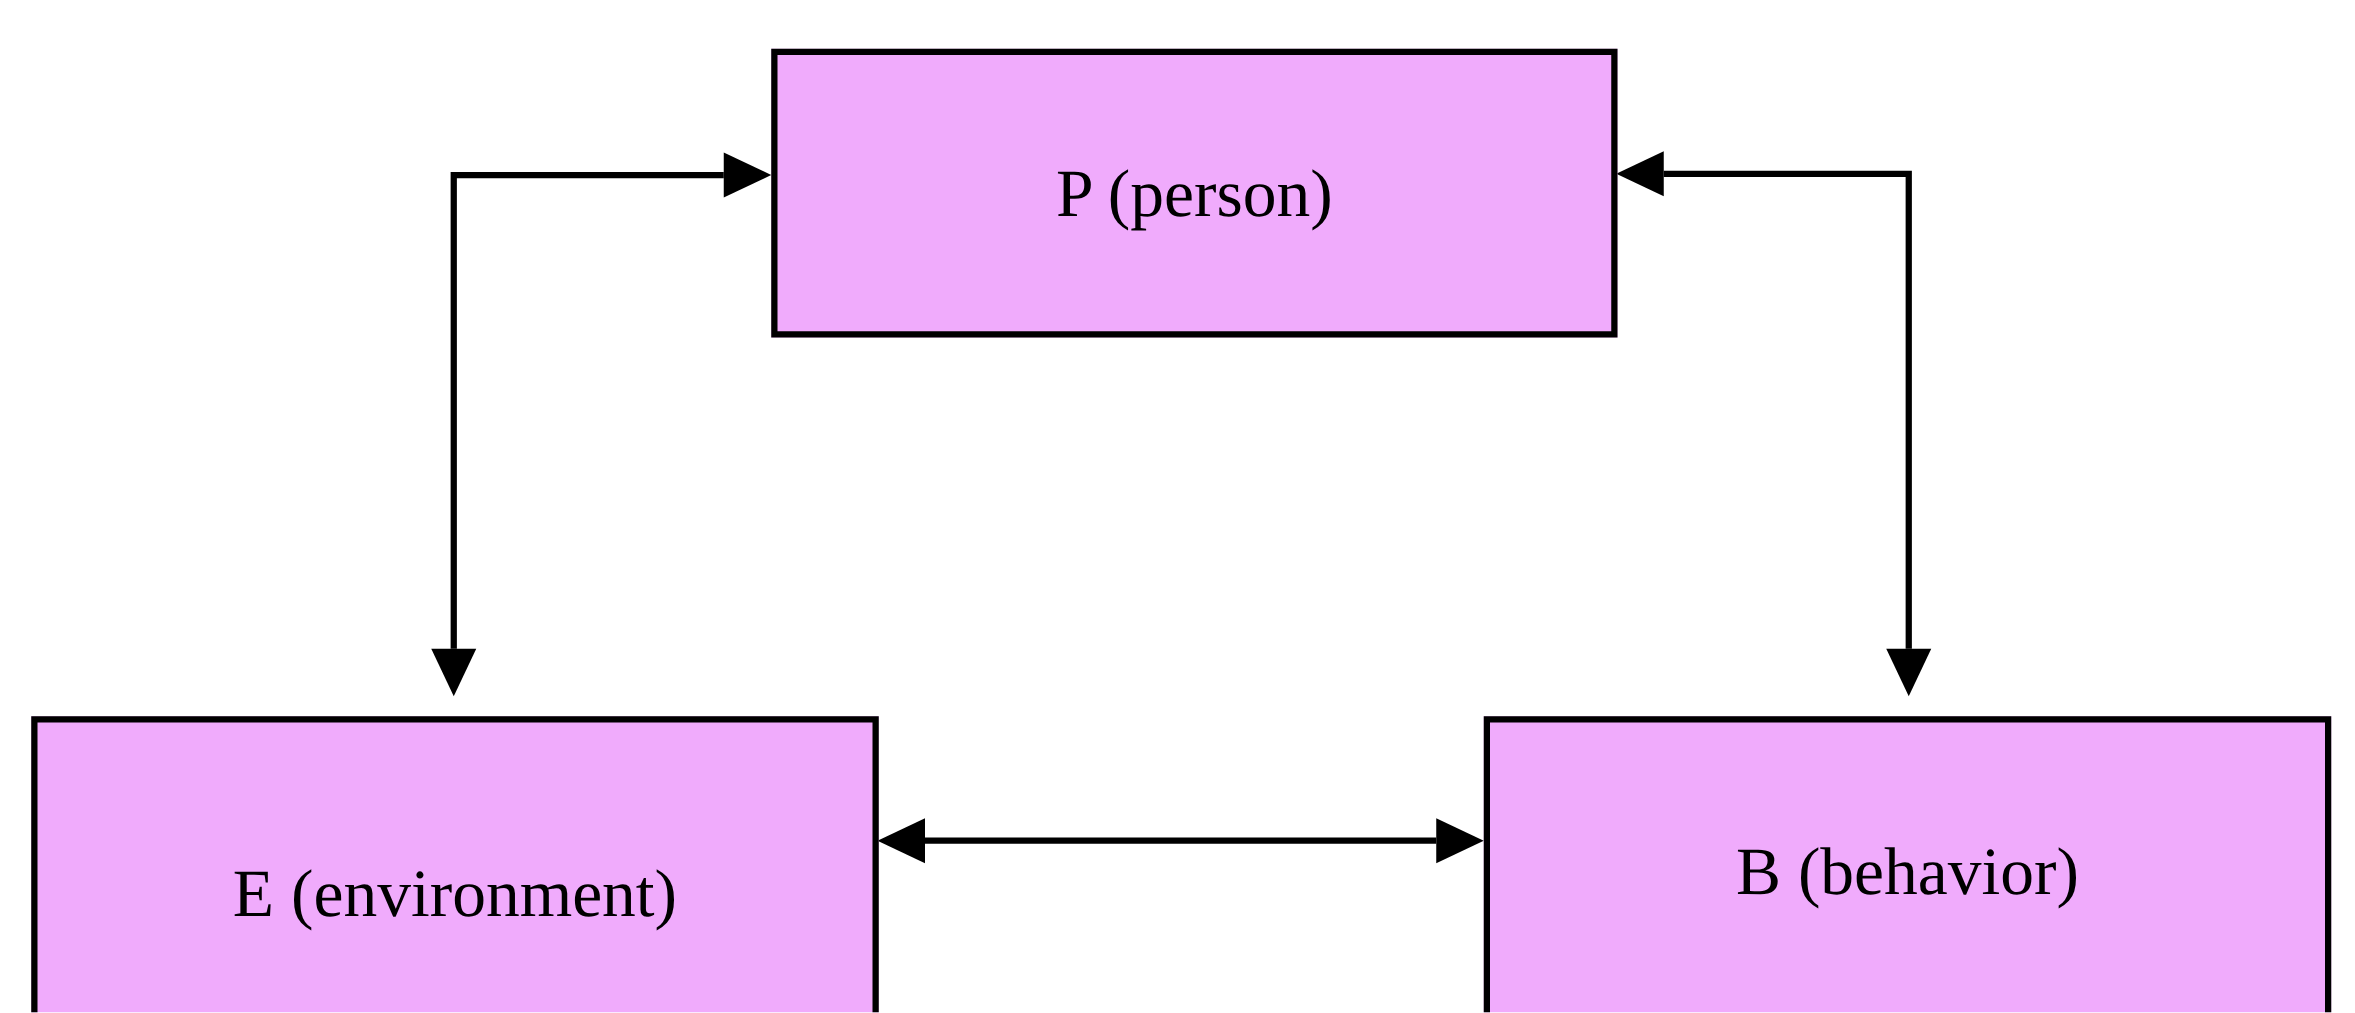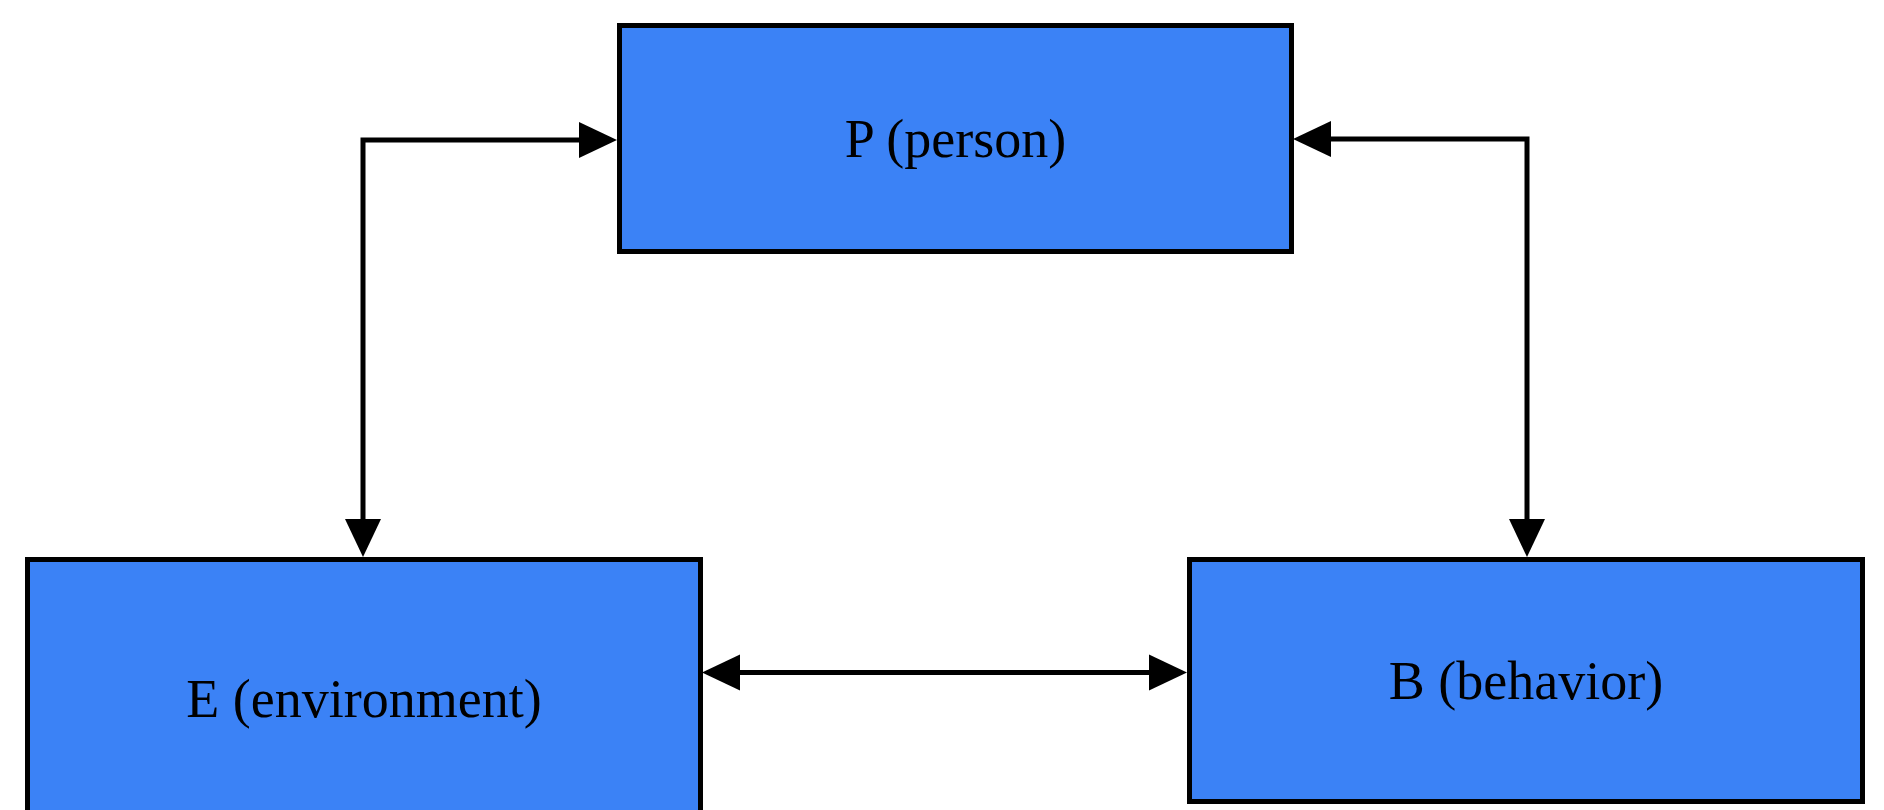--- a/index.html
+++ b/index.html
@@ -20,24 +20,25 @@
     left: 0;
     top: 0;
     width: 1884px;
     height: 810px;
     pointer-events: none;
   }
   .node {
     position: absolute;
     box-sizing: border-box;
     border: 5px solid #000000;
-    background: #3b82f6;
+    background: #f0abfc;
     display: flex;
     align-items: center;
     justify-content: center;
+    margin-top: 16px;
   }
   .node-label {
     font-size: 54px;
     color: #000000;
     white-space: nowrap;
     line-height: 1;
   }
   .node-person      { left: 617px;  top: 23px;  width: 677px; height: 231px; }
   .node-environment { left: 25px;   top: 557px; width: 678px; height: 284px; }
   .node-behavior    { left: 1187px; top: 557px; width: 678px; height: 247px; }

